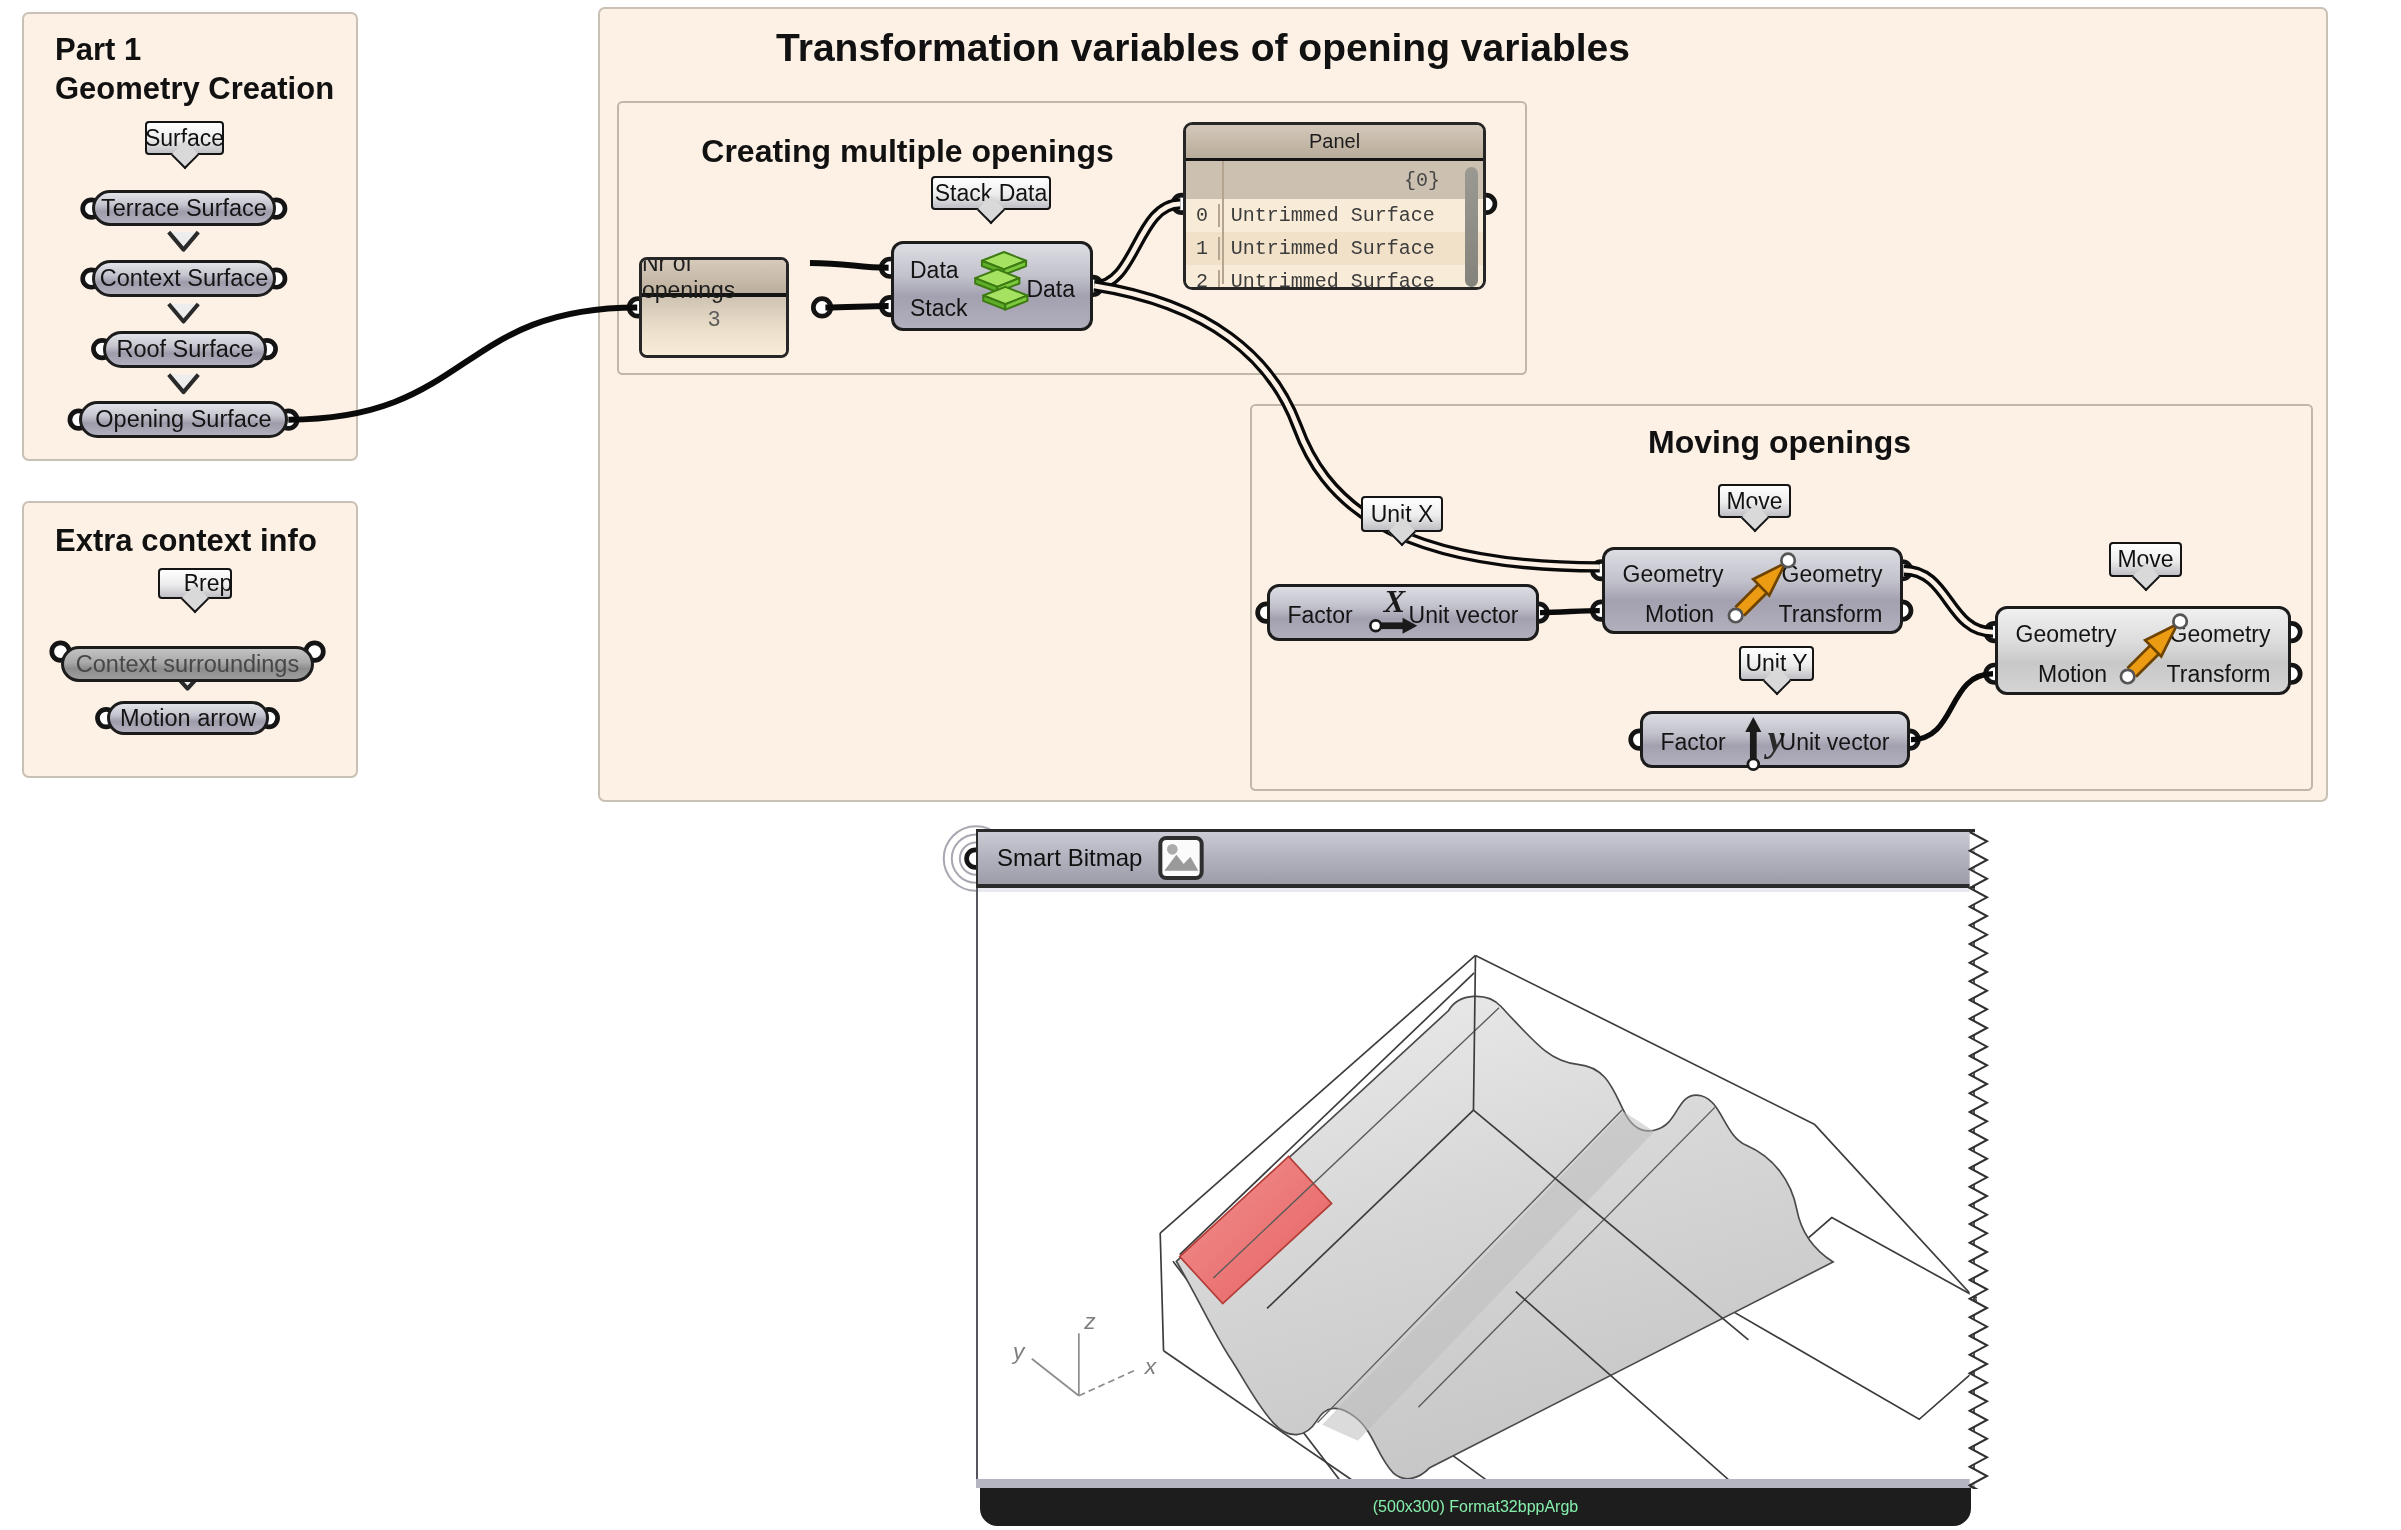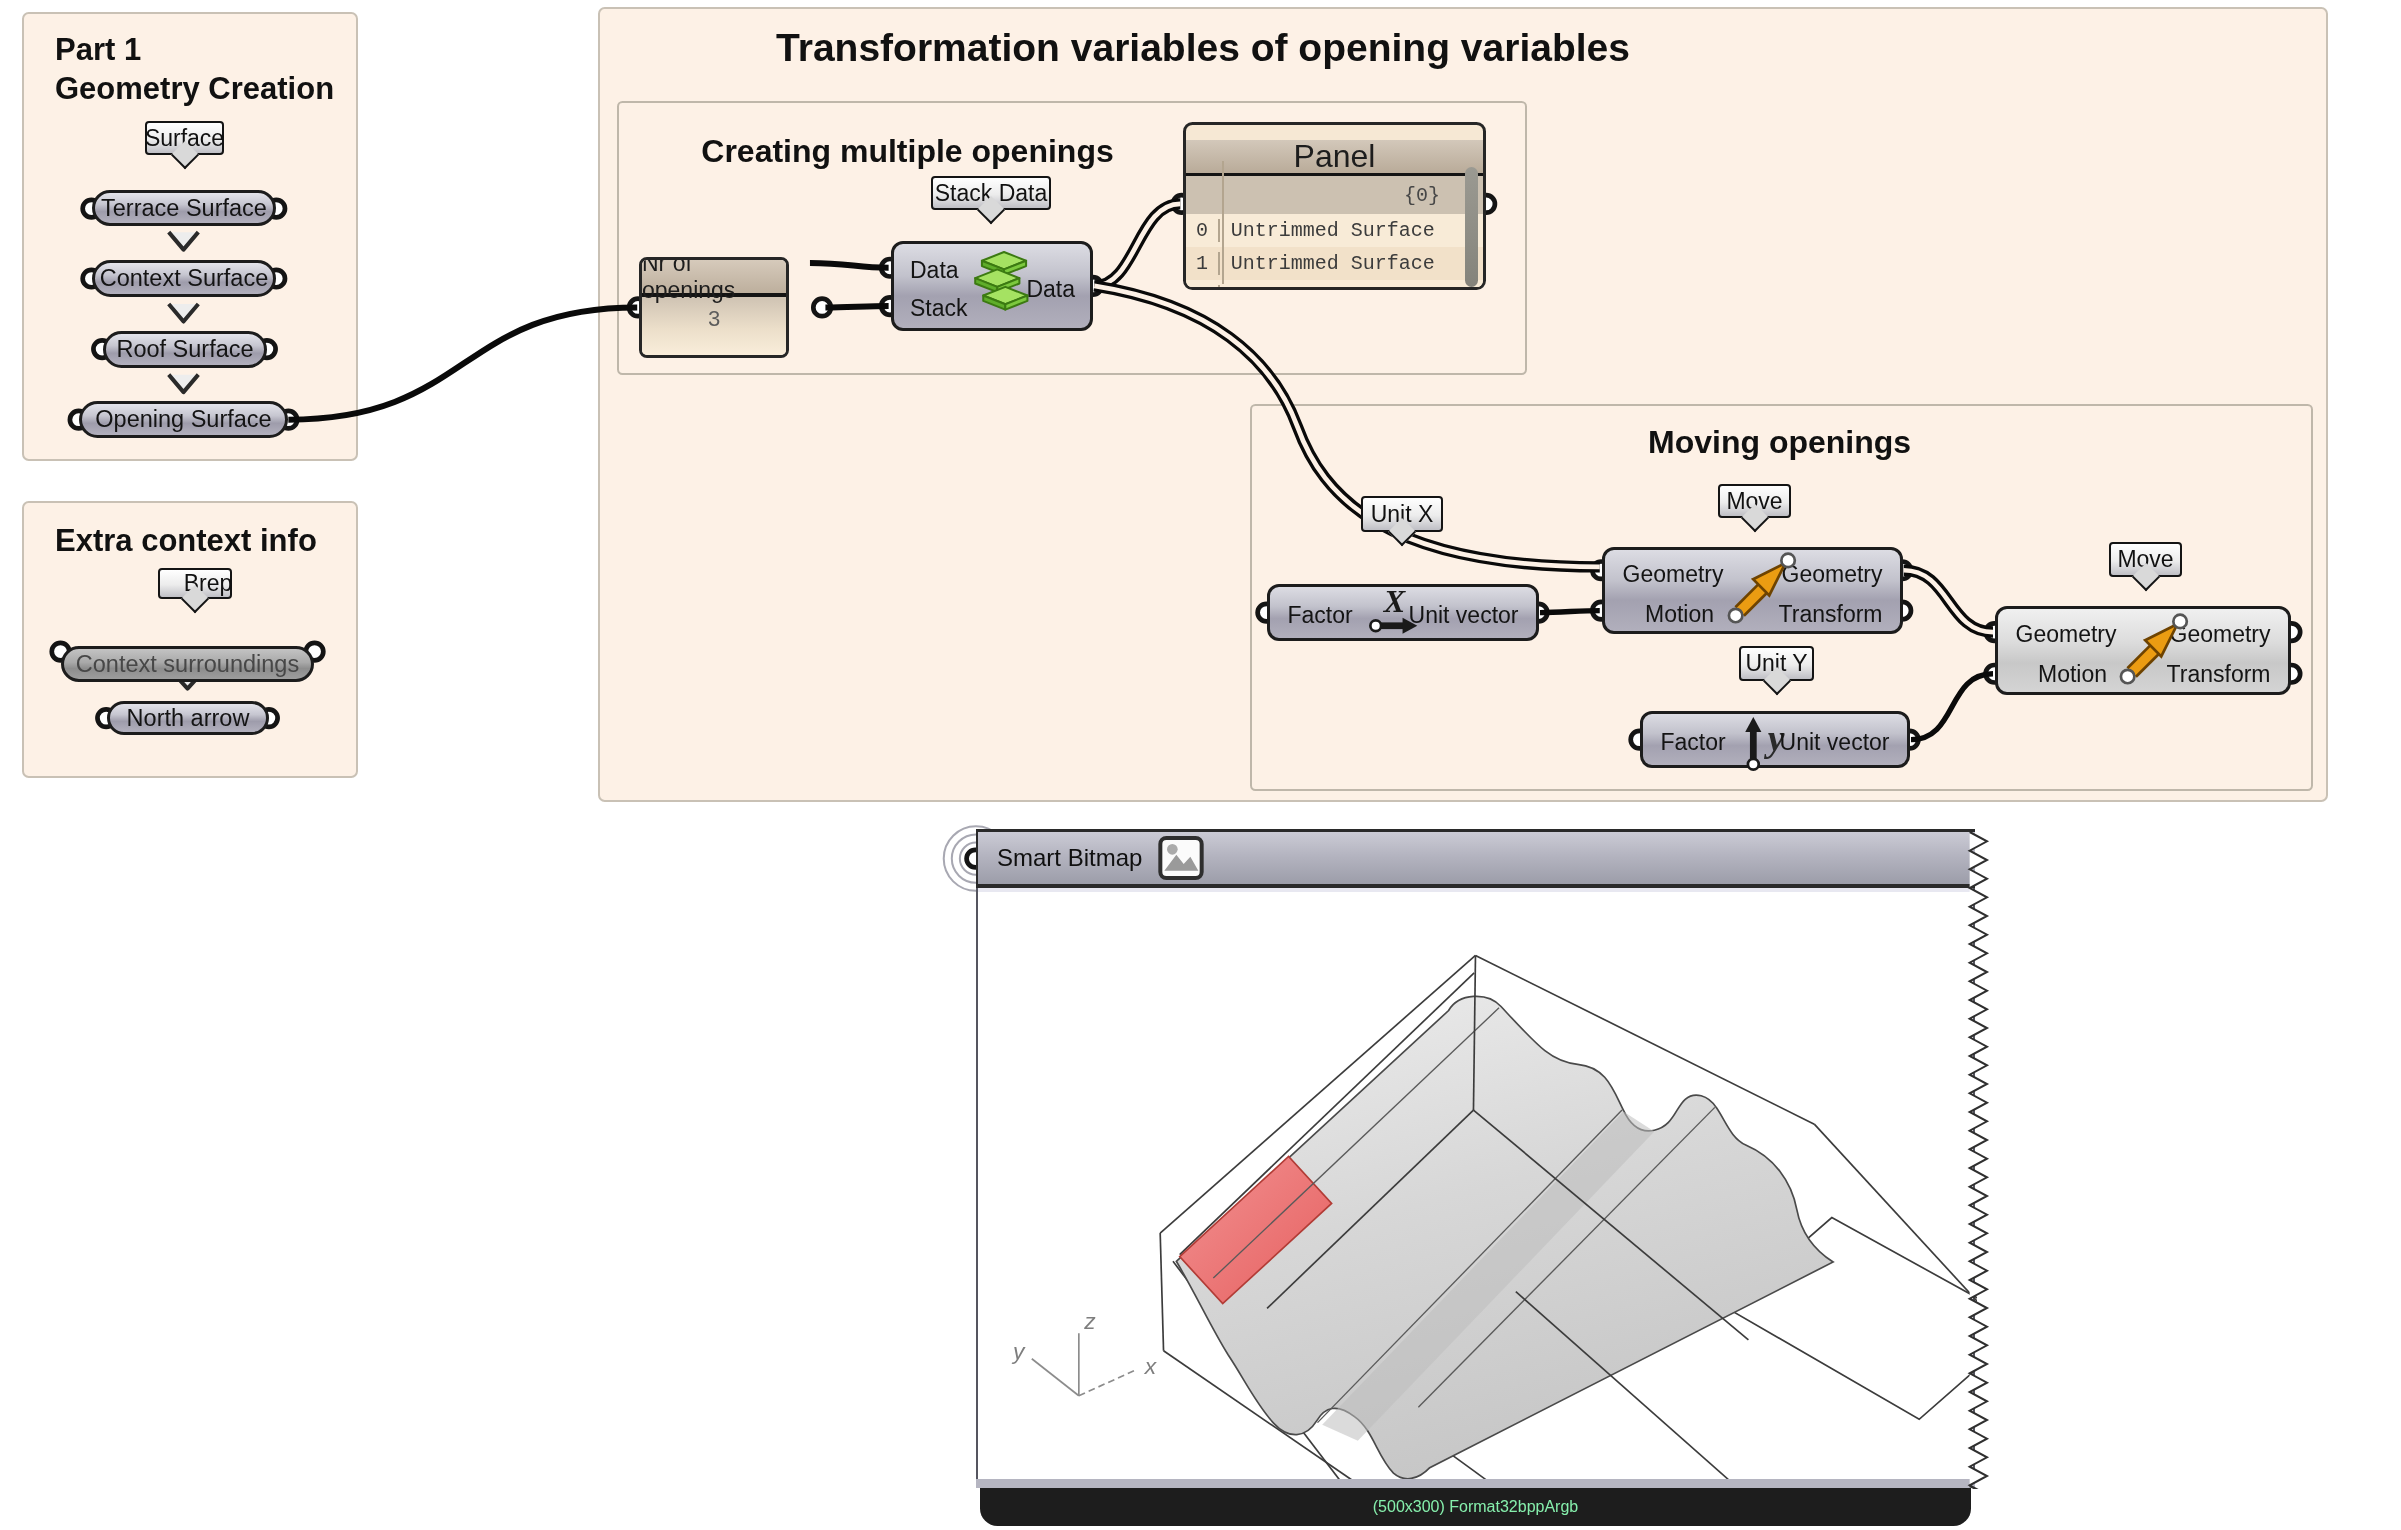--- a/index.html
+++ b/index.html
@@ -36,21 +36,21 @@
      background:linear-gradient(180deg,#ffffff 0%,#ececec 55%,#bfbfc5 100%);white-space:nowrap;}
   .tag::after{content:"";position:absolute;left:50%;bottom:-11.4px;width:17.5px;height:17.5px;
      background:#d9d9d9;border-right:2.7px solid #141414;border-bottom:2.7px solid #141414;
      transform:translateX(-50%) rotate(45deg);}
 
   
   .ghpanel{position:absolute;box-sizing:border-box;border:3.4px solid #262626;border-radius:9.4px;
      overflow:hidden;background:#f6e8d4;}
   .ghpanel .phead{height:33px;display:flex;align-items:center;justify-content:center;
      background:linear-gradient(180deg,#d3c8ba 0%,#b9ab99 100%);
-     border-bottom:3.4px solid #141414;font-size:32px;color:#1d1d1d;margin-top:15px;}
+     border-bottom:3.4px solid #141414;font-size:20px;color:#1d1d1d;}
   .ghpanel .pband{height:38px;display:flex;align-items:center;justify-content:flex-end;
      background:#ccc1b1;font-family:"Liberation Mono",monospace;font-size:20px;color:#474747;
      padding-right:43px;}
   .ghpanel .prow{height:33px;display:flex;align-items:center;
      font-family:"Liberation Mono",monospace;font-size:20px;color:#3c3c3c;}
   .ghpanel .prow .idx{width:32px;text-align:center;flex:none;}
   .ghpanel .prow .val{border-left:2px solid #b3a58f;padding-left:10.8px;flex:1;}
   .ghpanel .scroll{position:absolute;right:4.7px;top:42px;width:13.4px;height:120px;
      border-radius:6.7px;background:linear-gradient(180deg,#9b9a92,#84837b);}
   .pcolline{position:absolute;left:36px;top:36px;bottom:3.4px;width:2px;background:#b3a58f;}
@@ -169,21 +169,21 @@
 </svg>
 
 <div class="tag" style="left:145px;top:121px;width:79px;height:34px;">Surface</div>
 <div class="capsule" style="left:92px;top:190px;width:184px;height:36px;">Terrace Surface</div>
 <div class="capsule" style="left:92px;top:260px;width:184px;height:37px;">Context Surface</div>
 <div class="capsule" style="left:103px;top:331px;width:164px;height:37px;">Roof Surface</div>
 <div class="capsule" style="left:79px;top:401px;width:209px;height:37px;">Opening Surface</div>
 
 <div class="tag" style="left:158px;top:568px;width:74px;height:31px;padding-left:26px;">Brep</div>
 <div class="capsule disabled" style="left:61px;top:634px;width:253px;height:36px;margin-top:12px;">Context surroundings</div>
-<div class="capsule" style="left:107px;top:701px;width:162px;height:34px;">North arrow</div>
+<div class="capsule" style="left:107px;top:701px;width:162px;height:34px;">Motion arrow</div>
 
 <div class="tag" style="left:931px;top:176px;width:120px;height:34px;">Stack Data</div>
 
 <div class="numpanel" style="left:639px;top:257px;width:150px;height:101px;">
   <div class="nhead">Nr of openings</div>
   <div class="nbody">3</div>
 </div>
 
 <div class="comp" style="left:891px;top:241px;width:202px;height:90px;">
   <span class="lbl" style="left:16px;top:13.4px;">Data</span>

